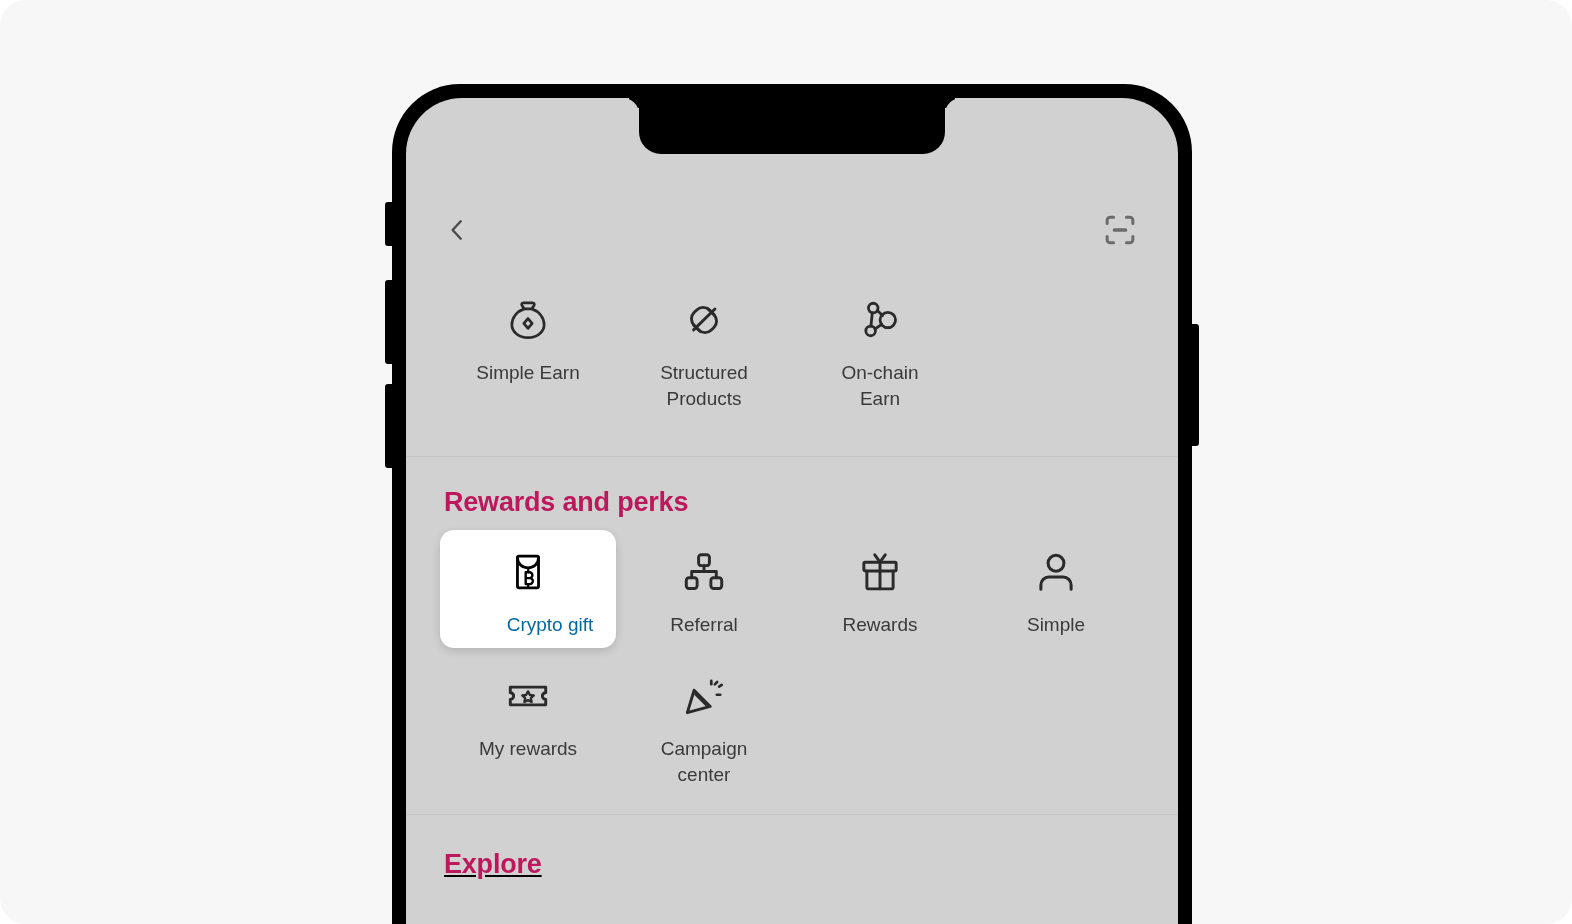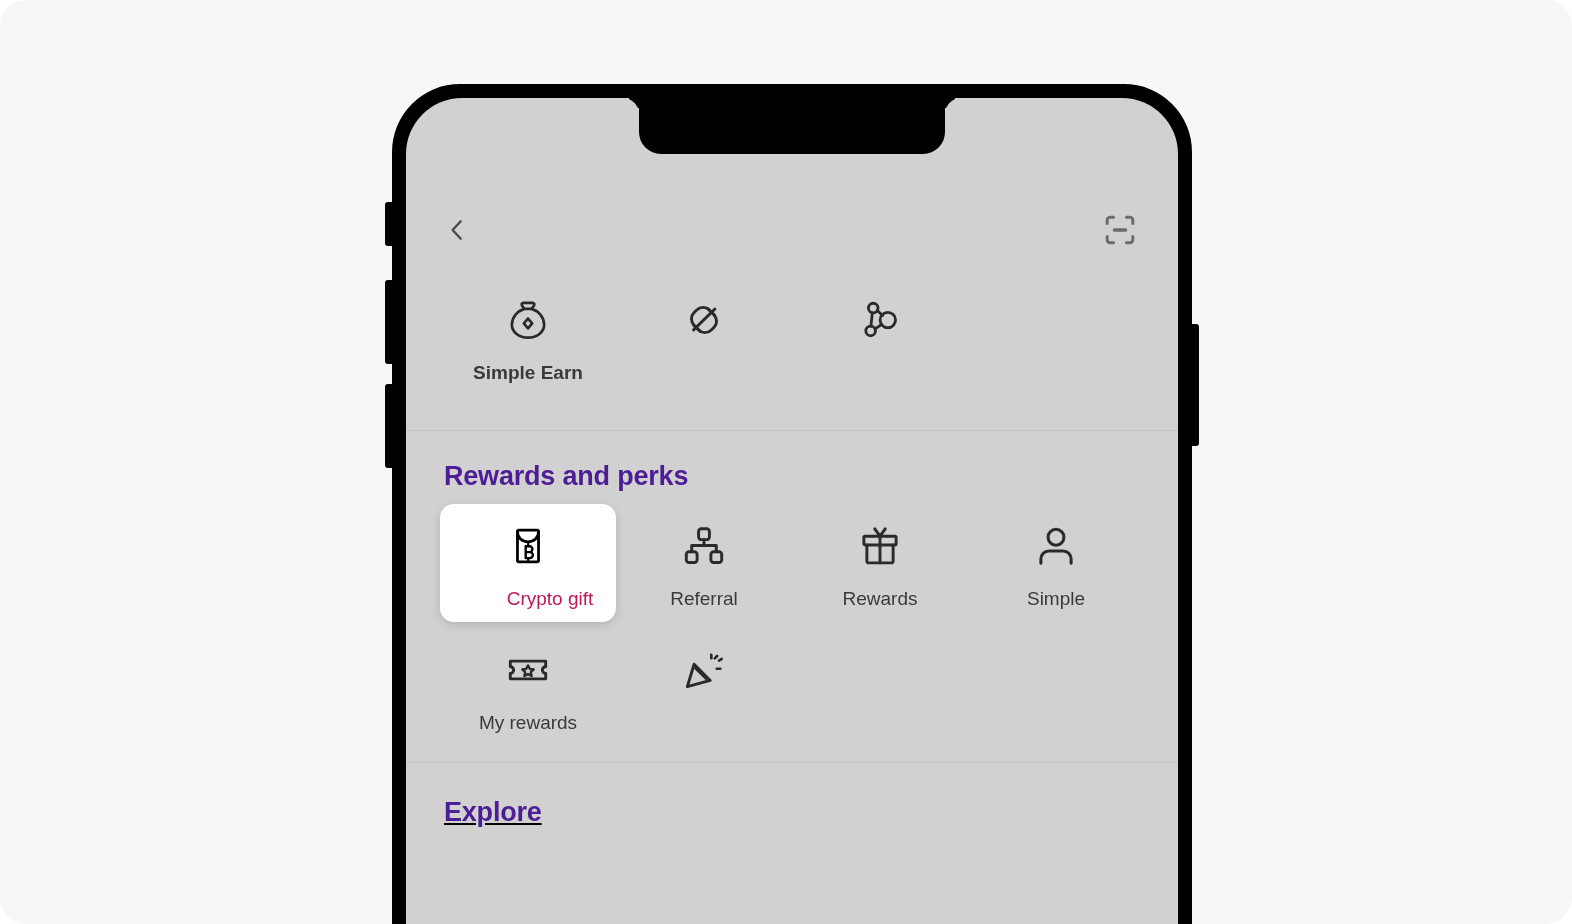--- a/index.html
+++ b/index.html
@@ -127,21 +127,21 @@
   #back-button { width: 34px; height: 40px; margin-left: -6px; }
   #scan-button { width: 44px; height: 44px; color: #6b6b6b; }
 
   
   .section {
     padding: 0 34px;
   }
   .section-title {
     font-size: 27px;
     font-weight: bold;
-    color: #4c1d95;
+    color: #be185d;
     letter-spacing: -0.2px;
     margin: 0;
     padding: 0 0 0 4px;
   }
   .divider {
     height: 1px;
     background: #c6c6c6;
     margin: 0;
   }
 
@@ -178,24 +178,24 @@
   }
 
   
   .tile.highlight {
     background: #ffffff;
     border-radius: 14px;
     box-shadow: 0 3px 10px rgba(0,0,0,0.14);
     z-index: 5;
   }
   .tile.highlight .tile-icon { color: #000000; }
-  .tile.highlight .tile-label { color: #be185d; margin-left: 44px; }
-
-  
-  #earn-grid { padding-top: 12px; padding-bottom: 6px; font-weight: bold; }
+  .tile.highlight .tile-label { color: #0369a1; margin-left: 44px; }
+
+  
+  #earn-grid { padding-top: 12px; padding-bottom: 6px; }
   #earn-grid .tile { width: 25%; }
 
   #rewards-title-wrap { padding-top: 30px; padding-bottom: 12px; }
   #rewards-grid-1 { }
   #rewards-grid-2 { padding-top: 6px; }
 
   #explore-wrap { padding-top: 34px; text-decoration: underline; }
 
   .spacer-sm { height: 28px; }
   .spacer-xs { height: 16px; }
@@ -252,33 +252,35 @@
             </div>
 
             <div class="tile">
               <div class="tile-icon">
                 <svg viewBox="0 0 48 48" width="50" height="50" fill="none" stroke="currentColor" stroke-width="2.8" stroke-linecap="round" stroke-linejoin="round">
                   <path d="M27.5 13 L33.5 19 A8.6 8.6 0 0 1 33.5 31.2 L31 33.6 A8.6 8.6 0 0 1 18.8 33.6 L14 28.8"></path>
                   <path d="M20.5 35 L14.5 29 A8.6 8.6 0 0 1 14.5 16.8 L17 14.4 A8.6 8.6 0 0 1 29.2 14.4 L34 19.2"></path>
                   <line x1="14" y1="33.5" x2="34.5" y2="13.5"></line>
                 </svg>
               </div>
+              <div class="tile-label">Structured Products</div>
             </div>
 
             <div class="tile">
               <div class="tile-icon">
                 <svg viewBox="0 0 48 48" width="50" height="50" fill="none" stroke="currentColor" stroke-width="2.7" stroke-linecap="round" stroke-linejoin="round">
                   <circle cx="17.5" cy="12.5" r="4.6"></circle>
                   <circle cx="15" cy="34.5" r="4.6"></circle>
                   <circle cx="31.5" cy="24" r="7.4"></circle>
                   <line x1="16.6" y1="17.1" x2="15.3" y2="29.9"></line>
                   <line x1="21.4" y1="14.8" x2="26.5" y2="19.6"></line>
                   <line x1="19.3" y1="32.6" x2="25.3" y2="28.4"></line>
                 </svg>
               </div>
+              <div class="tile-label">On-chain Earn</div>
             </div>
 
             <div class="tile"></div>
           </div>
         </div>
 
         <div class="spacer-sm"></div>
         <div class="divider"></div>
 
         <div class="section">
@@ -354,20 +356,21 @@
               <div class="tile-icon">
                 <svg viewBox="0 0 48 48" width="50" height="50" fill="none" stroke="currentColor" stroke-width="2.8" stroke-linecap="round" stroke-linejoin="round">
                   <path d="M8 40 L14.5 18.5 L30 34 Z"></path>
                   <line x1="15.6" y1="22.2" x2="26" y2="32.6" stroke-width="2.2"></line>
                   <line x1="31" y1="9.5" x2="31" y2="12.6" stroke-width="2.6"></line>
                   <line x1="38.5" y1="15" x2="41" y2="13.4" stroke-width="2.6"></line>
                   <line x1="36.3" y1="22.8" x2="39.6" y2="22.8" stroke-width="2.6"></line>
                   <line x1="36.6" y1="10.6" x2="34.4" y2="12.8" stroke-width="2.6"></line>
                 </svg>
               </div>
+              <div class="tile-label">Campaign center</div>
             </div>
 
             <div class="tile"></div>
             <div class="tile"></div>
           </div>
         </div>
 
         <div class="spacer-xs"></div>
         <div class="divider"></div>
 

